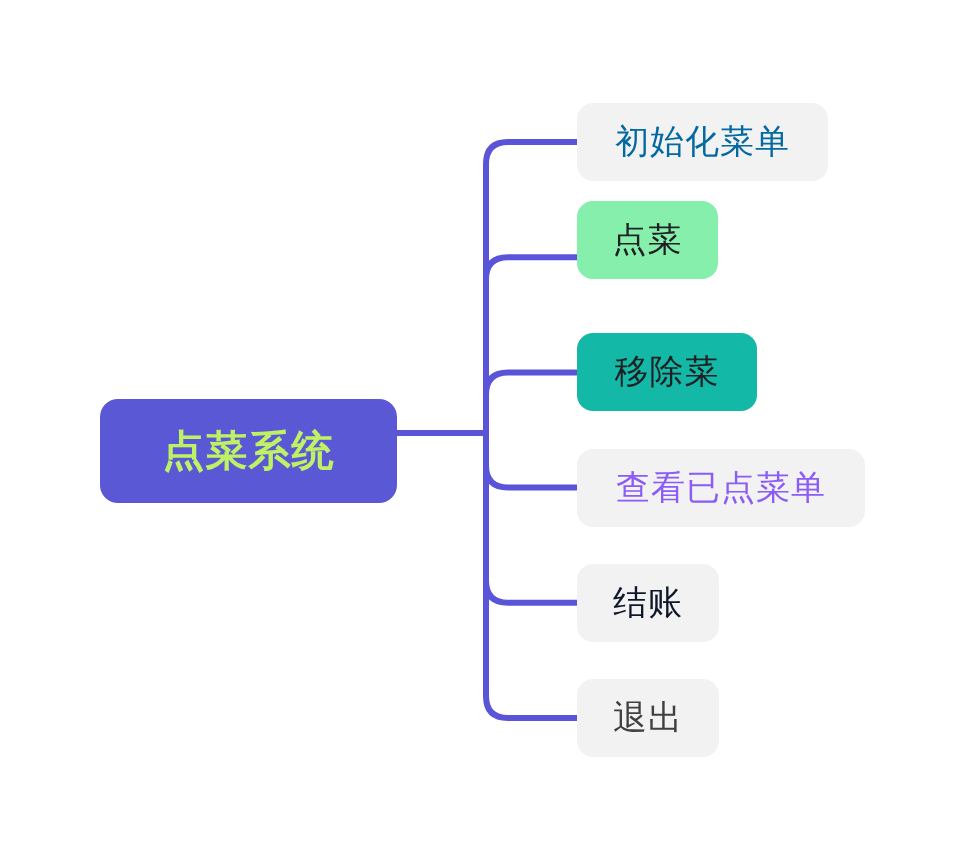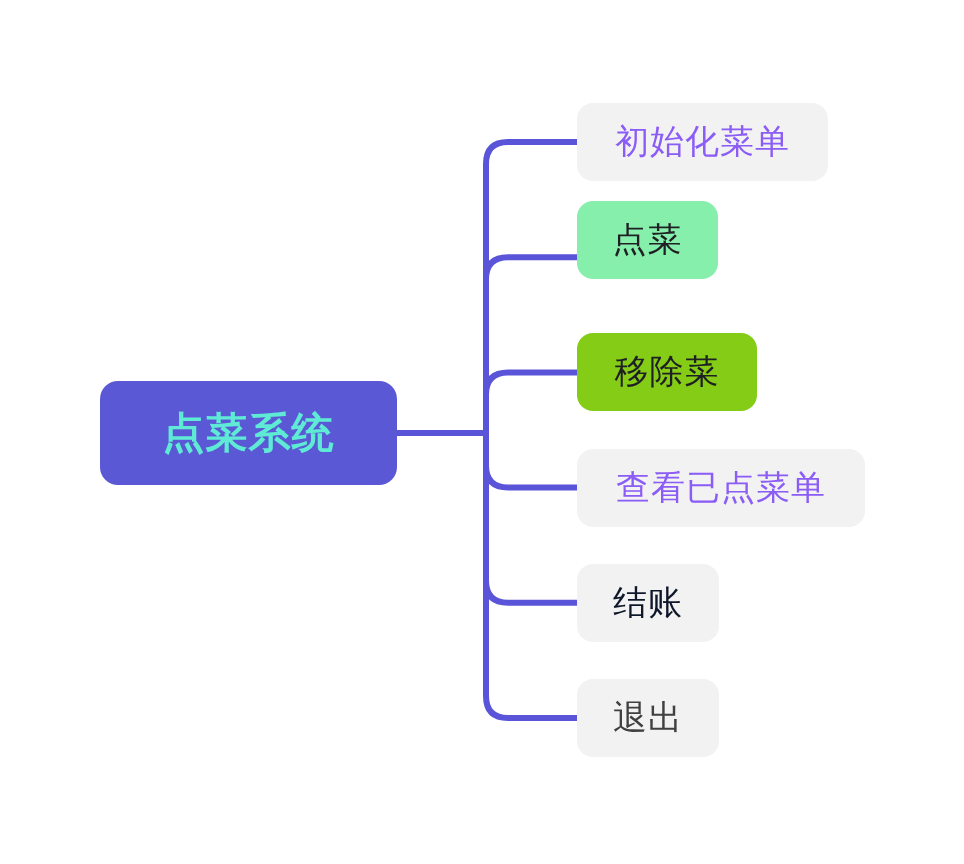--- a/index.html
+++ b/index.html
@@ -64,23 +64,23 @@
   <svg id="connector-svg" width="964" height="864">
       <path d="M 577,142 H 508 Q 486,142 486,164 V 433" fill="none" stroke="#5a54d9" stroke-width="6" stroke-linecap="round"></path>
       <path d="M 577,718 H 508 Q 486,718 486,696 V 433" fill="none" stroke="#5a54d9" stroke-width="6" stroke-linecap="round"></path>
       <path d="M 486,279.2 Q 486,257.2 508,257.2 H 577" fill="none" stroke="#5a54d9" stroke-width="6" stroke-linecap="round"></path>
       <path d="M 486,394.4 Q 486,372.4 508,372.4 H 577" fill="none" stroke="#5a54d9" stroke-width="6" stroke-linecap="round"></path>
       <path d="M 486,465.6 Q 486,487.6 508,487.6 H 577" fill="none" stroke="#5a54d9" stroke-width="6" stroke-linecap="round"></path>
       <path d="M 486,580.8 Q 486,602.8 508,602.8 H 577" fill="none" stroke="#5a54d9" stroke-width="6" stroke-linecap="round"></path>
       <path d="M 397,433 H 486" fill="none" stroke="#5a54d9" stroke-width="6" stroke-linecap="round"></path>
     </svg>
 
-  <div class="root-node" style="background: rgb(90, 88, 213); color: #5eead4;">点菜系统</div>
+  <div class="root-node" style="background: rgb(90, 88, 213); color: #bef264; margin-top: 18px;">点菜系统</div>
 
   <div id="children">
-      <div class="child-node" style="top: 103px; width: 251px; background: rgb(242, 242, 242); color: #8b5cf6;">初始化菜单</div>
+      <div class="child-node" style="top: 103px; width: 251px; background: rgb(242, 242, 242); color: #0369a1;">初始化菜单</div>
       <div class="child-node" style="top: 201px; width: 141px; background: #86efac; color: rgb(31, 32, 35);">点菜</div>
-      <div class="child-node" style="top: 333.4px; width: 180px; background: #84cc16; color: rgb(31, 32, 35);">移除菜</div>
+      <div class="child-node" style="top: 333.4px; width: 180px; background: #14b8a6; color: rgb(31, 32, 35);">移除菜</div>
       <div class="child-node" style="top: 448.6px; width: 288px; background: rgb(242, 242, 242); color: #8b5cf6;">查看已点菜单</div>
       <div class="child-node" style="top: 563.8px; width: 142px; background: rgb(242, 242, 242); color: #0f172a;">结账</div>
       <div class="child-node" style="top: 679px; width: 142px; background: rgb(242, 242, 242); color: #404040;">退出</div>
     </div>
 </div>
 
 </body></html>

